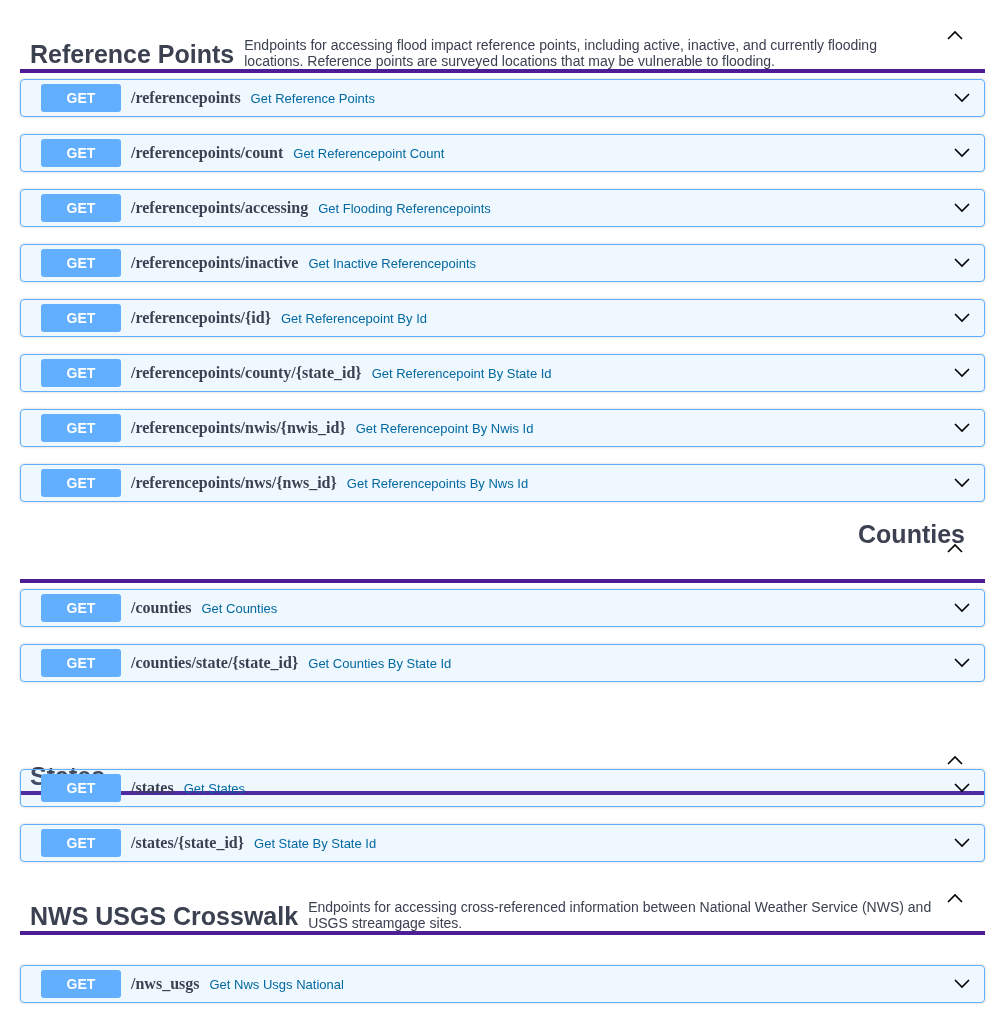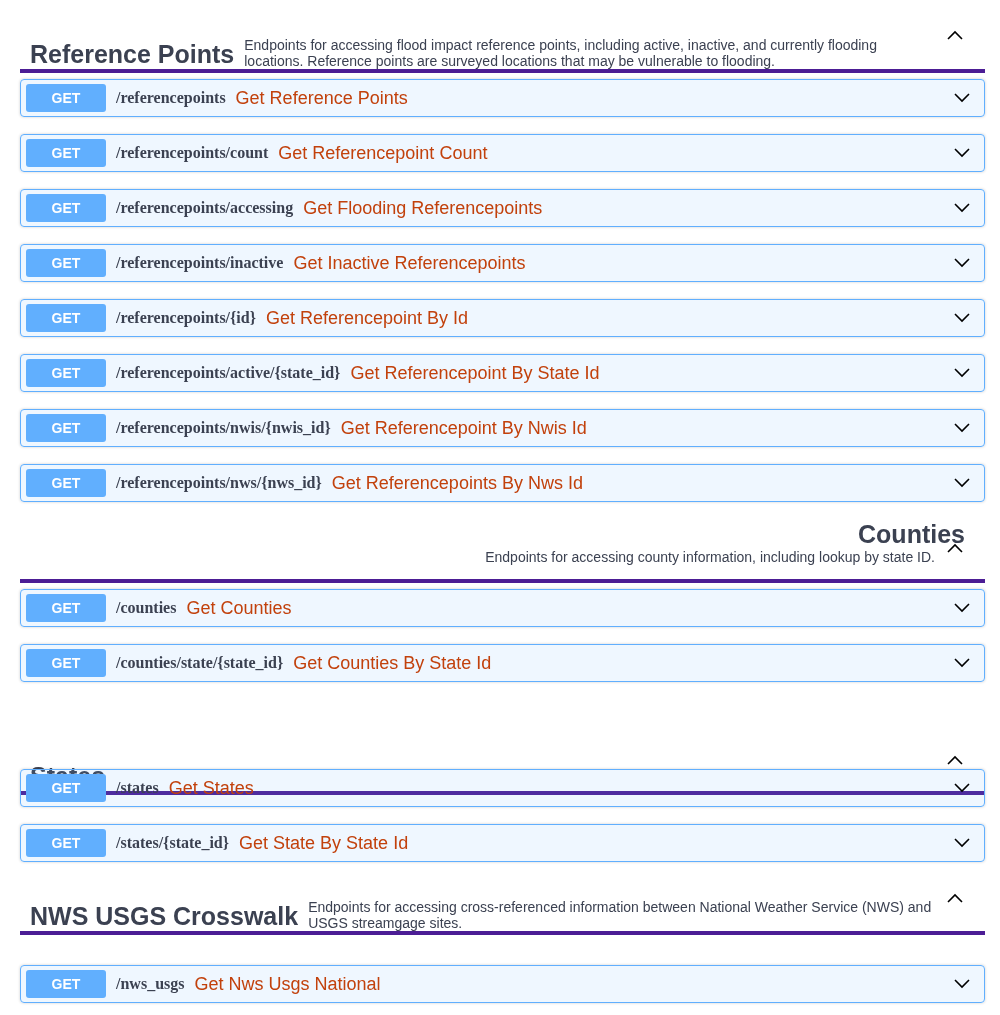--- a/index.html
+++ b/index.html
@@ -27,35 +27,35 @@
   }
   .tag-toggle {
     position: absolute; right: 20px; top: 50%;
     width: 20px; height: 20px; margin-top: -10px;
     cursor: pointer;
   }
   .op {
     height: 38px; border: 1px solid #61affe; border-radius: 4px;
     background: rgba(97,175,254,0.1);
     display: flex; align-items: center; box-sizing: border-box;
-    position: relative; padding: 0 5px;
+    position: relative; padding: 0 20px;
     box-shadow: 0 0 3px rgba(0,0,0,0.19);
   }
   .method {
     width: 80px; height: 28px; background: #61affe; border-radius: 3px;
     color: #fff; font-weight: bold; font-size: 14px;
     display: flex; align-items: center; justify-content: center;
     flex-shrink: 0;
   }
   .path {
     font-family: Liberation Serif, serif; font-weight: bold;
     font-size: 16px; color: #3b4151; margin-left: 10px; white-space: nowrap;
   }
   .summary {
-    font-size: 18px; color: #c2410c; margin-left: 10px; white-space: nowrap; text-align: center;
+    font-size: 13px; color: #0369a1; margin-left: 10px; white-space: nowrap; text-align: center;
   }
   .op-chevron {
     position: absolute; right: 12px; top: 50%; width: 20px; height: 20px; margin-top: -11px;
   }
 </style>
 </head>
 <body>
 
 <div class="wrap">
 
@@ -105,21 +105,21 @@
     <div class="op" style="position:absolute; top:220px; width:965px;">
       <span class="method">GET</span>
       <span class="path">/referencepoints/{id}</span>
       <span class="summary">Get Referencepoint By Id</span>
       <svg class="op-chevron" viewBox="0 0 20 20">
           <polyline points="3,7 10,14 17,7" fill="none" stroke="#000" stroke-width="1.6"></polyline>
         </svg>
     </div>
     <div class="op" style="position:absolute; top:275px; width:965px;">
       <span class="method">GET</span>
-      <span class="path">/referencepoints/active/{state_id}</span>
+      <span class="path">/referencepoints/county/{state_id}</span>
       <span class="summary">Get Referencepoint By State Id</span>
       <svg class="op-chevron" viewBox="0 0 20 20">
           <polyline points="3,7 10,14 17,7" fill="none" stroke="#000" stroke-width="1.6"></polyline>
         </svg>
     </div>
     <div class="op" style="position:absolute; top:330px; width:965px;">
       <span class="method">GET</span>
       <span class="path">/referencepoints/nwis/{nwis_id}</span>
       <span class="summary">Get Referencepoint By Nwis Id</span>
       <svg class="op-chevron" viewBox="0 0 20 20">
@@ -132,21 +132,20 @@
       <span class="summary">Get Referencepoints By Nws Id</span>
       <svg class="op-chevron" viewBox="0 0 20 20">
           <polyline points="3,7 10,14 17,7" fill="none" stroke="#000" stroke-width="1.6"></polyline>
         </svg>
     </div>
   </div>
 
   <div class="tag-section" style="position:absolute; top:520px; width:965px;">
     <div class="tag-header" style="height:63px;flex-direction:column;">
       <span class="tag-title">Counties</span>
-      <span class="tag-desc">Endpoints for accessing county information, including lookup by state ID.</span>
       <svg class="tag-toggle" viewBox="0 0 20 20" style="margin-top:-12px;">
           <polyline points="3,14 10,7 17,14" fill="none" stroke="#000" stroke-width="1.6"></polyline>
         </svg>
     </div>
   </div>
   <div style="position:absolute; top:589px; width:965px;">
     <div class="op" style="position:absolute; top:0; width:965px;">
       <span class="method">GET</span>
       <span class="path">/counties</span>
       <span class="summary">Get Counties</span>

